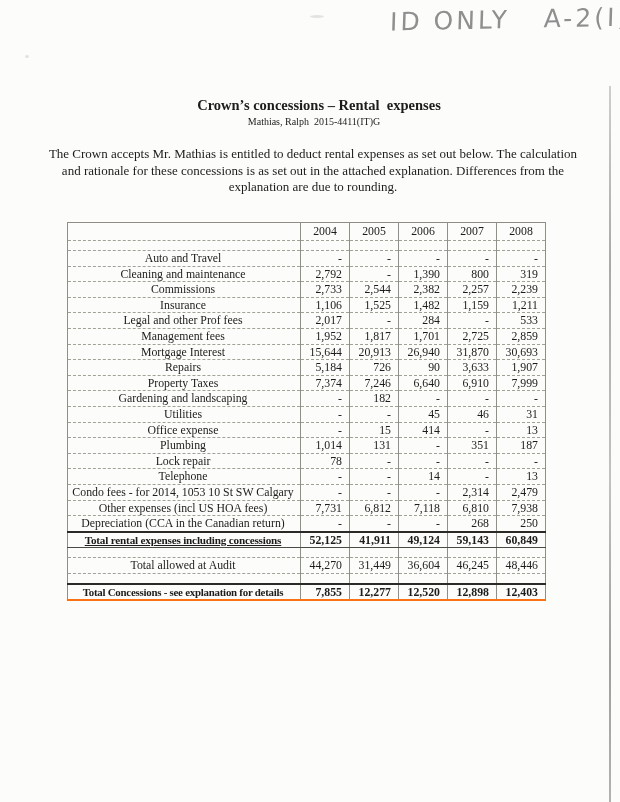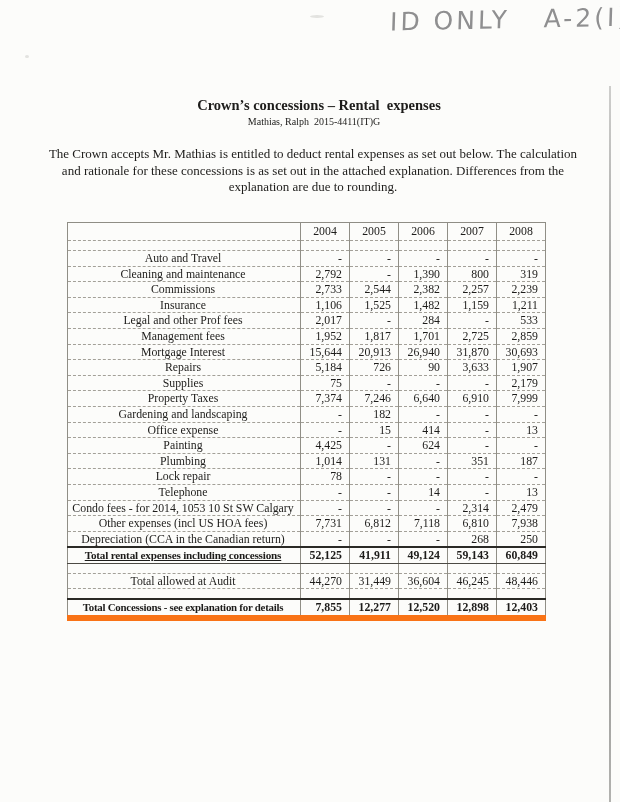--- a/index.html
+++ b/index.html
@@ -93,21 +93,21 @@
   table.expenses tr.spacer td { height: 9px; padding: 0; }
   table.expenses tr.total td,
   table.expenses tr.grand td { font-weight: bold; }
   table.expenses tr.total td {
     border-top: 2px solid #2b2a26;
     border-bottom: 1px solid #4c4a44;
   }
   table.expenses tr.total td.label-cell { font-size: 11.2px; letter-spacing: -0.2px; text-decoration: underline; }
   table.expenses tr.grand td {
     border-top: 2px solid #2b2a26;
-    border-bottom: 6px solid #f97316;
+    border-bottom: 2px solid #f97316;
     margin-top: 34px;
   }
   table.expenses tr.grand td.label-cell { font-size: 10.9px; letter-spacing: -0.25px; }
   
   .scan-line {
     position: absolute;
     left: 609px;
     top: 86px;
     width: 2px;
     height: 716px;
@@ -221,58 +221,50 @@
         </tr>
         <tr>
           <td class="label-cell">Repairs</td>
           <td class="value-cell">5,184</td>
           <td class="value-cell">726</td>
           <td class="value-cell">90</td>
           <td class="value-cell">3,633</td>
           <td class="value-cell">1,907</td>
         </tr>
         <tr>
-          <td class="label-cell">Supplies</td>
-          <td class="value-cell">75</td>
-          <td class="value-cell">-</td>
-          <td class="value-cell">-</td>
-          <td class="value-cell">-</td>
-          <td class="value-cell">2,179</td>
-        </tr>
-        <tr>
           <td class="label-cell">Property Taxes</td>
           <td class="value-cell">7,374</td>
           <td class="value-cell">7,246</td>
           <td class="value-cell">6,640</td>
           <td class="value-cell">6,910</td>
           <td class="value-cell">7,999</td>
         </tr>
         <tr>
           <td class="label-cell">Gardening and landscaping</td>
           <td class="value-cell">-</td>
           <td class="value-cell">182</td>
           <td class="value-cell">-</td>
           <td class="value-cell">-</td>
           <td class="value-cell">-</td>
         </tr>
         <tr>
+          <td class="label-cell">Utilities</td>
+          <td class="value-cell">-</td>
+          <td class="value-cell">-</td>
+          <td class="value-cell">45</td>
+          <td class="value-cell">46</td>
+          <td class="value-cell">31</td>
+        </tr>
+        <tr>
           <td class="label-cell">Office expense</td>
           <td class="value-cell">-</td>
           <td class="value-cell">15</td>
           <td class="value-cell">414</td>
           <td class="value-cell">-</td>
           <td class="value-cell">13</td>
-        </tr>
-        <tr>
-          <td class="label-cell">Painting</td>
-          <td class="value-cell">4,425</td>
-          <td class="value-cell">-</td>
-          <td class="value-cell">624</td>
-          <td class="value-cell">-</td>
-          <td class="value-cell">-</td>
         </tr>
         <tr>
           <td class="label-cell">Plumbing</td>
           <td class="value-cell">1,014</td>
           <td class="value-cell">131</td>
           <td class="value-cell">-</td>
           <td class="value-cell">351</td>
           <td class="value-cell">187</td>
         </tr>
         <tr>

